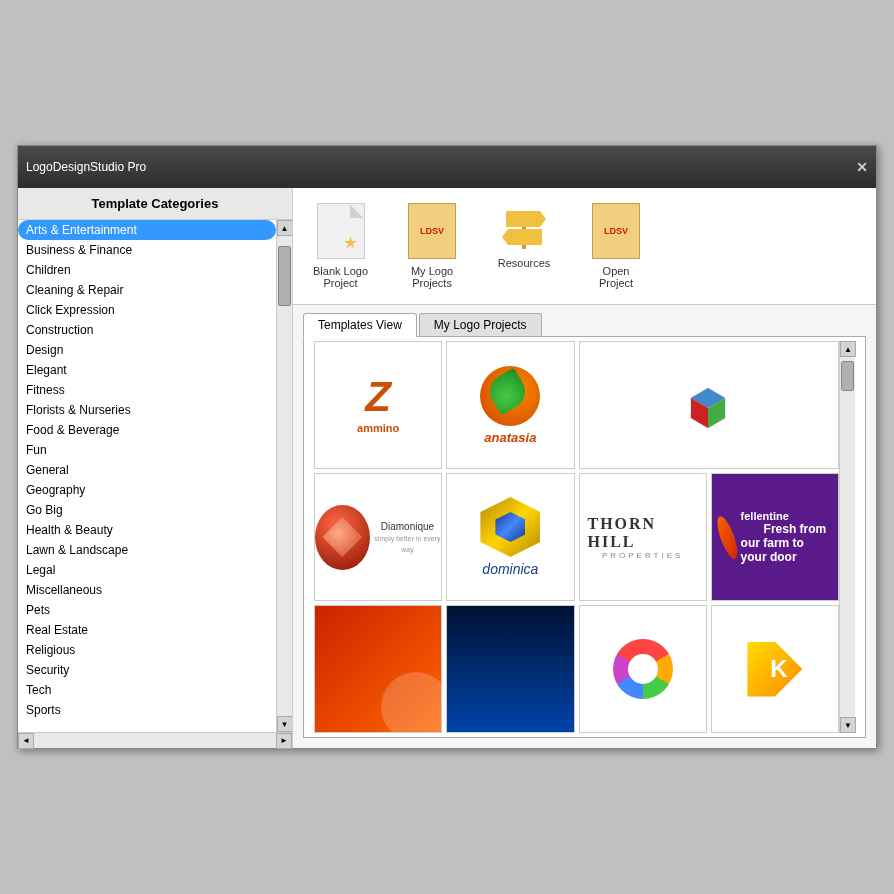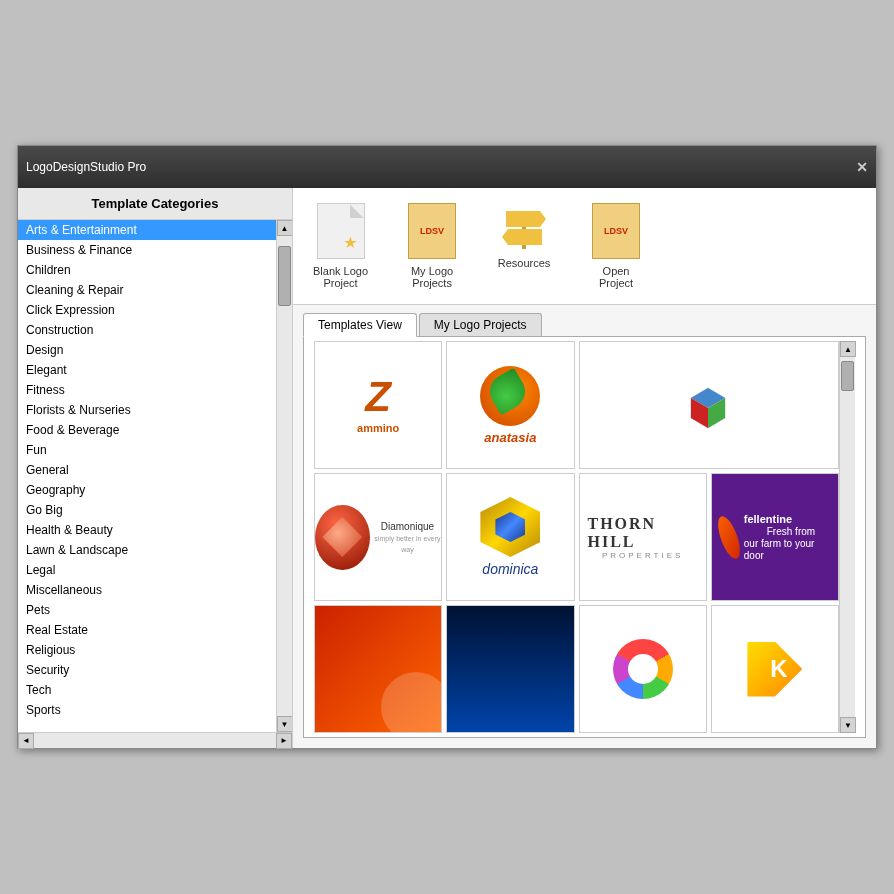--- a/index.html
+++ b/index.html
@@ -66,20 +66,21 @@
     .sidebar-list li {
       padding: 3px 8px;
       cursor: pointer;
       white-space: nowrap;
       overflow: hidden;
       text-overflow: ellipsis;
     }
     .sidebar-list li.selected {
       background: #3399ff;
       color: white;
+      border-radius: 10px;
     }
     .sidebar-scrollbar {
       width: 16px;
       background: #e8e8e8;
       border-left: 1px solid #ccc;
       display: flex;
       flex-direction: column;
       align-items: center;
     }
     .sidebar-scrollbar .scroll-up, .sidebar-scrollbar .scroll-down {
@@ -687,21 +688,21 @@
           <div class="template-cell">
             <div class="logo-thornhill">
               <span class="thorn-text">THORN HILL</span>
               <span class="thorn-sub">PROPERTIES</span>
             </div>
           </div>
 
           <div class="template-cell">
             <div class="logo-fellentine">
               <div class="fell-leaf"></div>
-              <div class="fell-text">fellentine<br><span style="font-size:10px;font-weight:normal;margin-left:23px;">Fresh from our farm to your door</span></div>
+              <div class="fell-text">fellentine<br><span style="font-size:12px;font-weight:bold;margin-left:23px;">Fresh from our farm to your door</span></div>
             </div>
           </div>
 
           <div class="template-cell">
             <div class="logo-partial1"></div>
           </div>
           <div class="template-cell">
             <div class="logo-partial2"></div>
           </div>
           <div class="template-cell">

